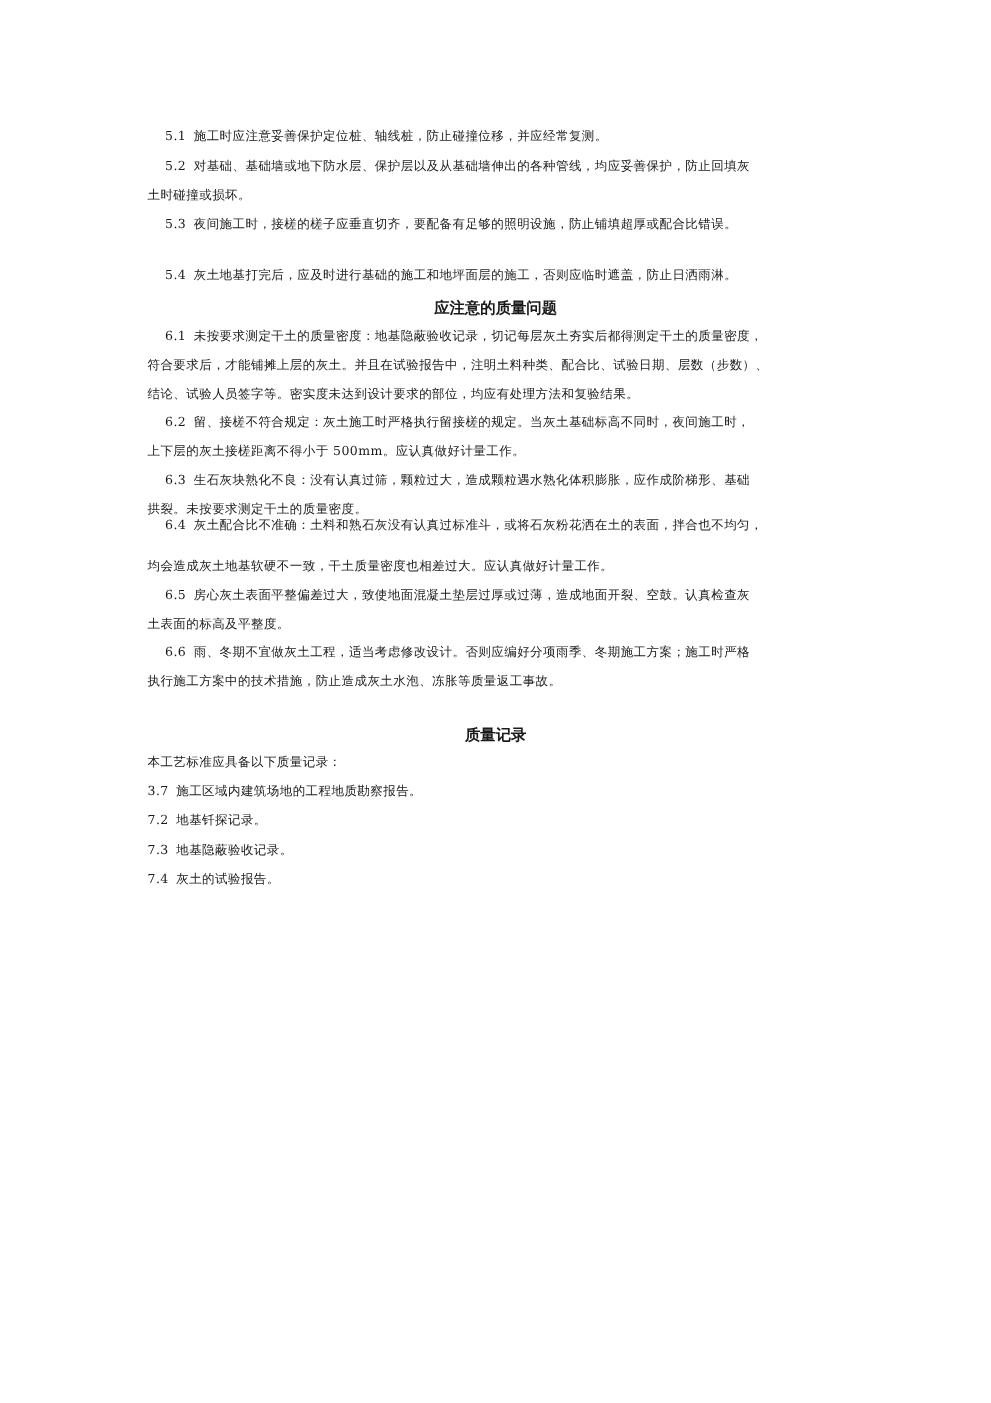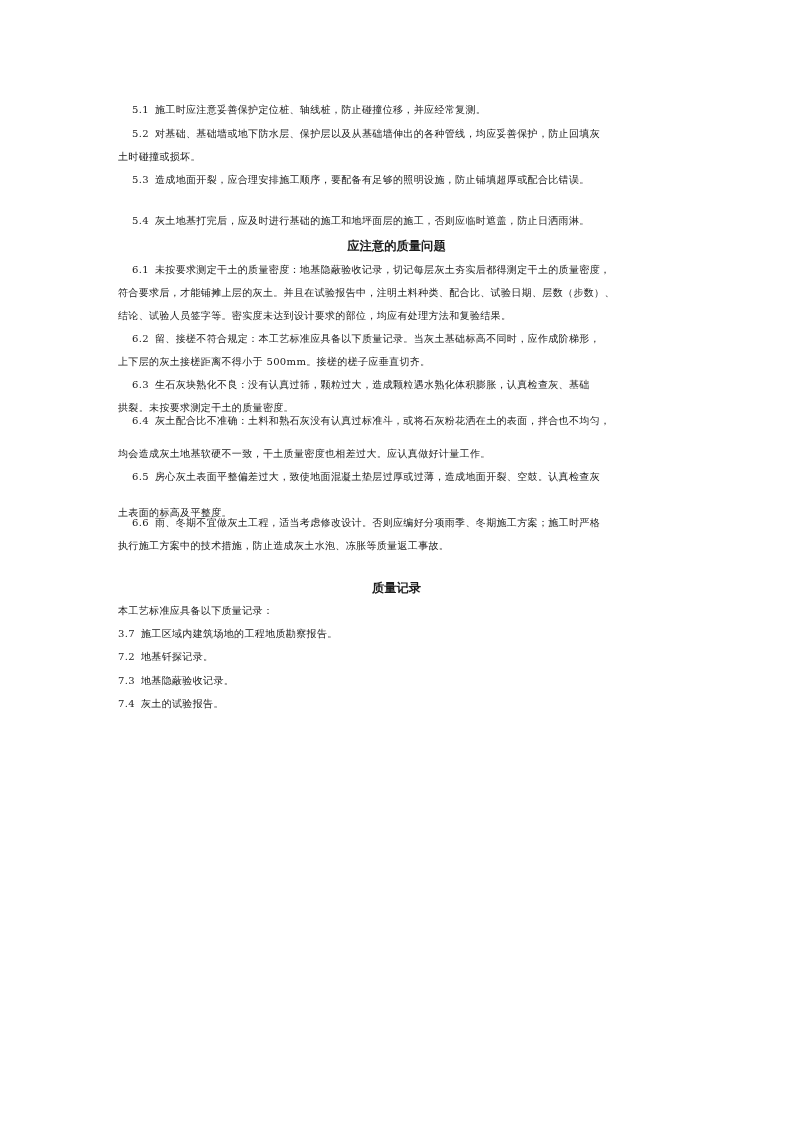--- a/index.html
+++ b/index.html
@@ -14,40 +14,40 @@
   .num { margin-right: 6px; }
 </style>
 </head>
 <body>
 
 <div class="page">
 
   <div class="line indent" style="top:102px"><span class="num">5.1</span><span>施工时应注意妥善保护定位桩、轴线桩，防止碰撞位移，并应经常复测。</span></div>
   <div class="line indent" style="top:126px"><span class="num">5.2</span><span>对基础、基础墙或地下防水层、保护层以及从基础墙伸出的各种管线，均应妥善保护，防止回填灰</span></div>
   <div class="line" style="top:149px">土时碰撞或损坏。</div>
-  <div class="line indent" style="top:172px"><span class="num">5.3</span><span>造成地面开裂，应合理安排施工顺序，要配备有足够的照明设施，防止铺填超厚或配合比错误。</span></div>
+  <div class="line indent" style="top:172px"><span class="num">5.3</span><span>夜间施工时，接槎的槎子应垂直切齐，要配备有足够的照明设施，防止铺填超厚或配合比错误。</span></div>
   <div class="line indent" style="top:213px"><span class="num">5.4</span><span>灰土地基打完后，应及时进行基础的施工和地坪面层的施工，否则应临时遮盖，防止日洒雨淋。</span></div>
 
   <div class="heading" style="top:238px">应注意的质量问题</div>
 
   <div class="line indent" style="top:262px"><span class="num">6.1</span><span>未按要求测定干土的质量密度：地基隐蔽验收记录，切记每层灰土夯实后都得测定干土的质量密度，</span></div>
   <div class="line" style="top:285px">符合要求后，才能铺摊上层的灰土。并且在试验报告中，注明土料种类、配合比、试验日期、层数（步数）、</div>
   <div class="line" style="top:308px">结论、试验人员签字等。密实度未达到设计要求的部位，均应有处理方法和复验结果。</div>
 
-  <div class="line indent" style="top:331px"><span class="num">6.2</span><span>留、接槎不符合规定：本工艺标准应具备以下质量记录。当灰土基础标高不同时，应作成阶梯形，</span></div>
-  <div class="line" style="top:354px">上下层的灰土接槎距离不得小于 500mm。接槎的槎子应垂直切齐。</div>
+  <div class="line indent" style="top:331px"><span class="num">6.2</span><span>留、接槎不符合规定：灰土施工时严格执行留接槎的规定。当灰土基础标高不同时，夜间施工时，</span></div>
+  <div class="line" style="top:354px">上下层的灰土接槎距离不得小于 500mm。应认真做好计量工作。</div>
 
-  <div class="line indent" style="top:377px"><span class="num">6.3</span><span>生石灰块熟化不良：没有认真过筛，颗粒过大，造成颗粒遇水熟化体积膨胀，认真检查灰、基础</span></div>
+  <div class="line indent" style="top:377px"><span class="num">6.3</span><span>生石灰块熟化不良：没有认真过筛，颗粒过大，造成颗粒遇水熟化体积膨胀，应作成阶梯形、基础</span></div>
   <div class="line" style="top:400px">拱裂。未按要求测定干土的质量密度。</div>
 
   <div class="line indent" style="top:413px"><span class="num">6.4</span><span>灰土配合比不准确：土料和熟石灰没有认真过标准斗，或将石灰粉花洒在土的表面，拌合也不均匀，</span></div>
   <div class="line" style="top:446px">均会造成灰土地基软硬不一致，干土质量密度也相差过大。应认真做好计量工作。</div>
 
   <div class="line indent" style="top:469px"><span class="num">6.5</span><span>房心灰土表面平整偏差过大，致使地面混凝土垫层过厚或过薄，造成地面开裂、空鼓。认真检查灰</span></div>
-  <div class="line" style="top:505px">土表面的标高及平整度。</div>
+  <div class="line" style="top:492px">土表面的标高及平整度。</div>
 
   <div class="line indent" style="top:515px"><span class="num">6.6</span><span>雨、冬期不宜做灰土工程，适当考虑修改设计。否则应编好分项雨季、冬期施工方案；施工时严格</span></div>
   <div class="line" style="top:538px">执行施工方案中的技术措施，防止造成灰土水泡、冻胀等质量返工事故。</div>
 
   <div class="heading" style="top:580px">质量记录</div>
   <div class="line" style="top:603px">本工艺标准应具备以下质量记录：</div>
   <div class="line" style="top:626px"><span class="num">3.7</span><span>施工区域内建筑场地的工程地质勘察报告。</span></div>
   <div class="line" style="top:649px"><span class="num">7.2</span><span>地基钎探记录。</span></div>
   <div class="line" style="top:673px"><span class="num">7.3</span><span>地基隐蔽验收记录。</span></div>
   <div class="line" style="top:696px"><span class="num">7.4</span><span>灰土的试验报告。</span></div>

